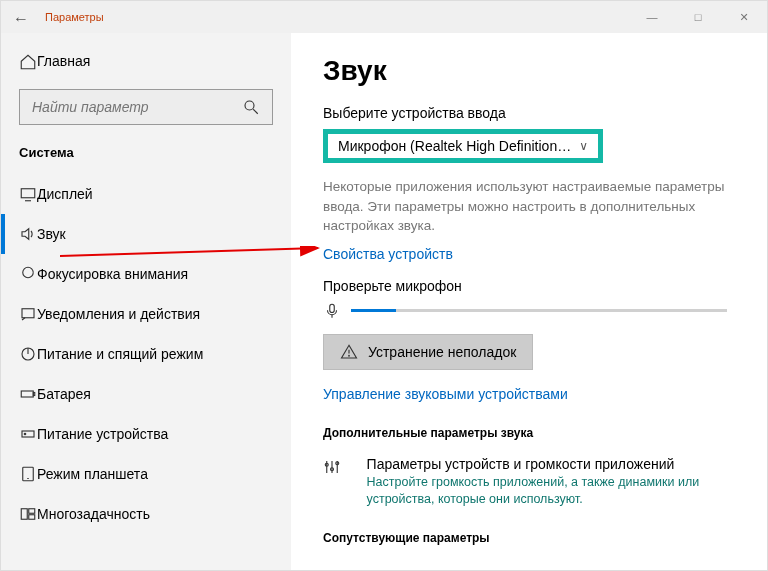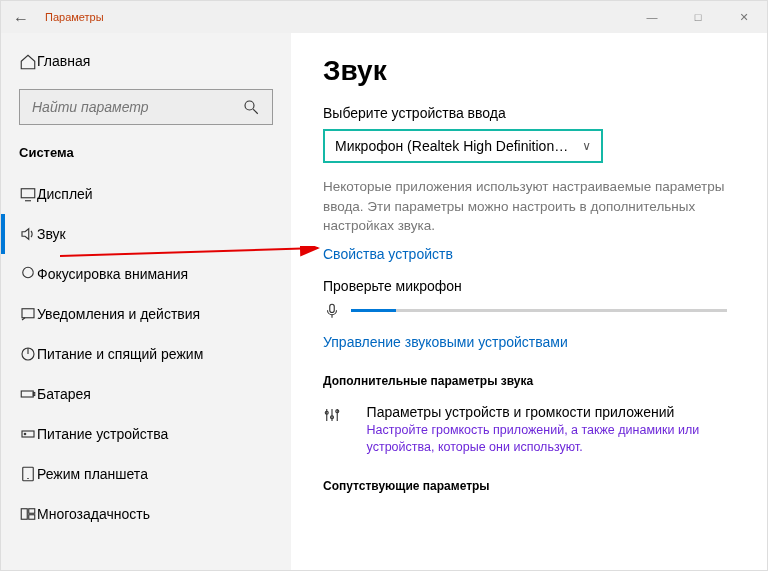--- a/index.html
+++ b/index.html
@@ -16,33 +16,33 @@
   .search { margin: 10px 18px 16px 18px; border: 1px solid #999; height: 36px; display: flex; align-items: center; padding: 0 12px; background: #ededed; }
   .search input { flex: 1; border: none; background: transparent; outline: none; font-size: 14px; color: #666; font-style: italic; }
   .group-title { padding: 4px 18px 14px 18px; font-size: 13px; font-weight: 600; }
   .navitem { display: flex; align-items: center; padding: 11px 18px; font-size: 14px; cursor: default; position: relative; }
   .navitem.selected::before { content: ""; position: absolute; left: 0; top: 0; bottom: 0; width: 4px; background: #0078d7; }
   .icon { width: 18px; height: 18px; display: inline-flex; align-items: center; justify-content: center; font-size: 16px; color: #333; }
   .icon svg { width: 18px; height: 18px; stroke: #333; fill: none; stroke-width: 1.5; }
   .content { flex: 1; padding: 22px 40px 10px 32px; overflow-y: auto; }
   h1 { font-size: 28px; font-weight: 600; margin-bottom: 18px; }
   .label { font-size: 14px; margin-bottom: 8px; }
-  .select { width: 280px; height: 34px; border: 2px solid #14b8a6; display: flex; align-items: center; padding: 0 10px; justify-content: space-between; margin-bottom: 14px; }
+  .select { width: 280px; height: 34px; border: 5px solid #14b8a6; display: flex; align-items: center; padding: 0 10px; justify-content: space-between; margin-bottom: 14px; }
   .helptext { font-size: 13.5px; color: #777; margin-bottom: 10px; line-height: 1.45; }
   .link { color: #0067c0; font-size: 14px; margin-bottom: 16px; display: block; }
   .checkmic { margin-top: 6px; }
   .mic-row { display: flex; align-items: center; gap: 10px; margin: 6px 0 14px 0; }
   .mic-row .bar { flex: 1; height: 3px; background: #d0d0d0; position: relative; }
   .mic-row .bar::before { content: ""; position: absolute; left: 0; top: 0; height: 100%; width: 12%; background: #0078d7; }
   .troubleshoot { background: #ccc; border: 1px solid #bbb; padding: 8px 16px; display: inline-flex; align-items: center; gap: 10px; font-size: 14px; margin-bottom: 16px; }
   h2 { font-size: 12px; font-weight: 600; margin-top: 24px; margin-bottom: 16px; }
   .optrow { display: flex; gap: 24px; }
   .optrow .opticon { width: 30px; padding-top: 2px; }
   .optrow .opttext .title2 { font-size: 14px; }
-  .optrow .opttext .desc { font-size: 12.5px; color: #6d28d9; margin-top: 2px; line-height: 1.35; }
+  .optrow .opttext .desc { font-size: 12.5px; color: #0f766e; margin-top: 2px; line-height: 1.35; }
   .chev { font-size: 12px; color: #555; }
   .arrow-annot { position: absolute; left: 60px; top: 246px; pointer-events: none; }
 </style>
 </head>
 <body>
 
 <div class="window">
   <div class="titlebar">
     <div class="back">←</div>
     <div class="title">Параметры</div>
@@ -173,20 +173,30 @@
         <div class="label">Проверьте микрофон</div>
         <div class="mic-row">
           <span class="icon">
               <svg viewBox="0 0 24 24">
                 <rect x="9" y="3" width="6" height="11" rx="3"></rect>
                 <path d="M6 11a6 6 0 0 0 12 0"></path>
                 <line x1="12" y1="17" x2="12" y2="21"></line>
               </svg>
             </span>
           <div class="bar"></div>
+        </div>
+        <div class="troubleshoot">
+          <span class="icon">
+              <svg viewBox="0 0 24 24">
+                <path d="M12 3 L22 20 H2 Z"></path>
+                <line x1="12" y1="9" x2="12" y2="14"></line>
+                <circle cx="12" cy="17" r="0.5"></circle>
+              </svg>
+            </span>
+          <span>Устранение неполадок</span>
         </div>
       </div>
 
       <a class="link">Управление звуковыми устройствами</a>
 
       <h2>Дополнительные параметры звука</h2>
       <div class="optrow">
         <div class="opticon">
           <span class="icon">
               <svg viewBox="0 0 24 24">

